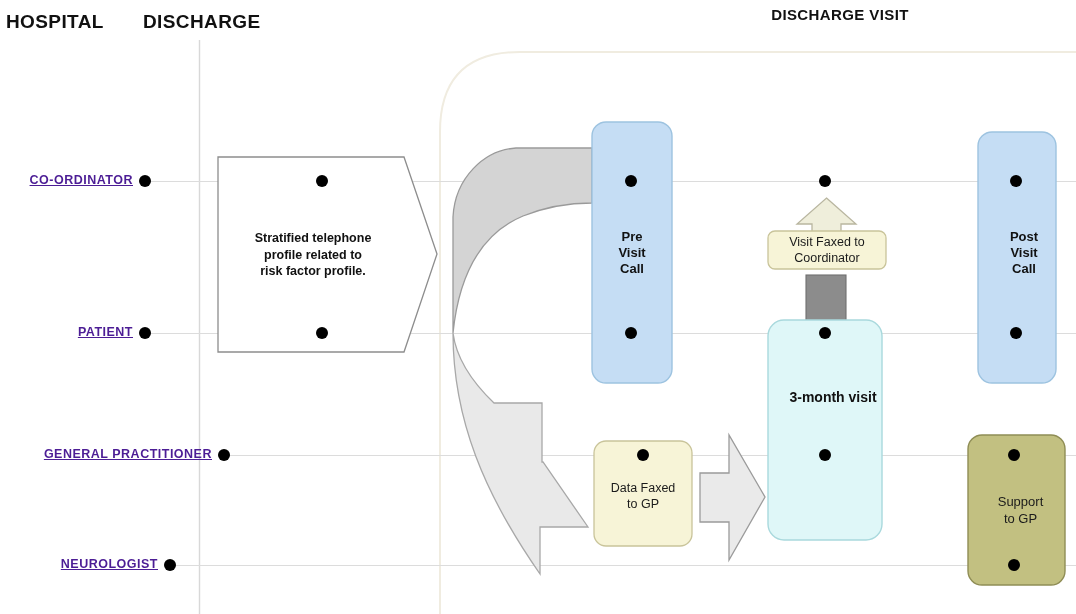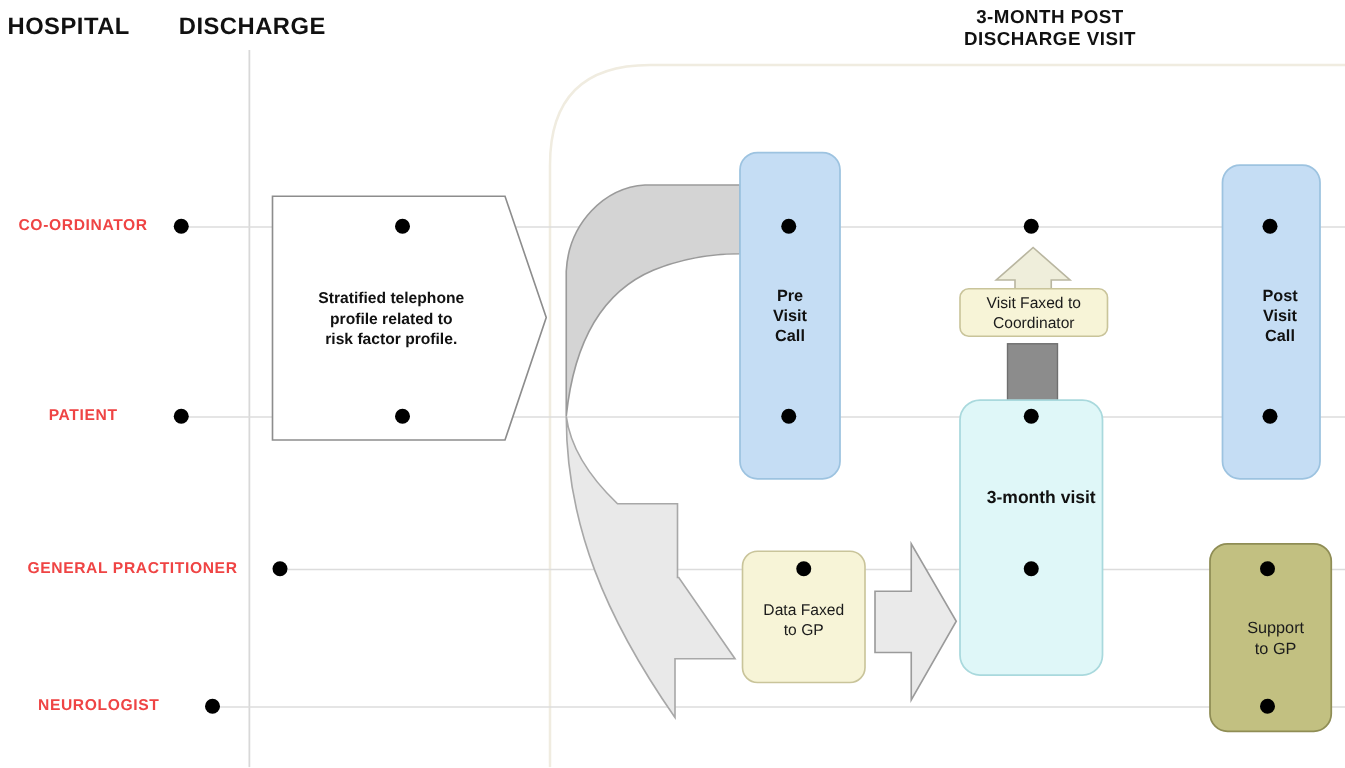--- a/index.html
+++ b/index.html
@@ -44,22 +44,23 @@
     letter-spacing: 0.4px;
     color: #111111;
     text-align: center;
   }
 
   
   .lane-label {
     font-weight: bold;
     font-size: 12.5px;
     letter-spacing: 0.5px;
-    color: #ef4444;
-    text-align: center;
+    color: #4c1d95;
+    text-align: right;
+    text-decoration: underline;
   }
 
   
   .shape-text {
     position: absolute;
     text-align: center;
     color: #111111;
     display: flex;
     align-items: center;
     justify-content: center;
@@ -169,21 +170,20 @@
 
     <circle cx="1014" cy="455" r="6" fill="#000"></circle>
     <circle cx="1014" cy="565" r="6" fill="#000"></circle>
   </svg>
 
   <div class="txt col-header" style="left:6px; top:11px;">HOSPITAL</div>
 
   <div class="txt col-header" style="left:143px; top:11px;">DISCHARGE</div>
 
   <div style="position:absolute; left:640px; top:5px; width:400px; text-align:center;">
-    <div class="col-header-center">3-MONTH POST</div>
     <div class="col-header-center" style="margin-top:1px;">DISCHARGE VISIT</div>
   </div>
 
   <div class="txt lane-label" style="left:0px; top:173px; width:133px;">CO-ORDINATOR</div>
 
   <div class="txt lane-label" style="left:0px; top:325px; width:133px;">PATIENT</div>
 
   <div class="txt lane-label" style="left:0px; top:447px; width:212px;">GENERAL PRACTITIONER</div>
 
   <div class="txt lane-label" style="left:0px; top:557px; width:158px;">NEUROLOGIST</div>

